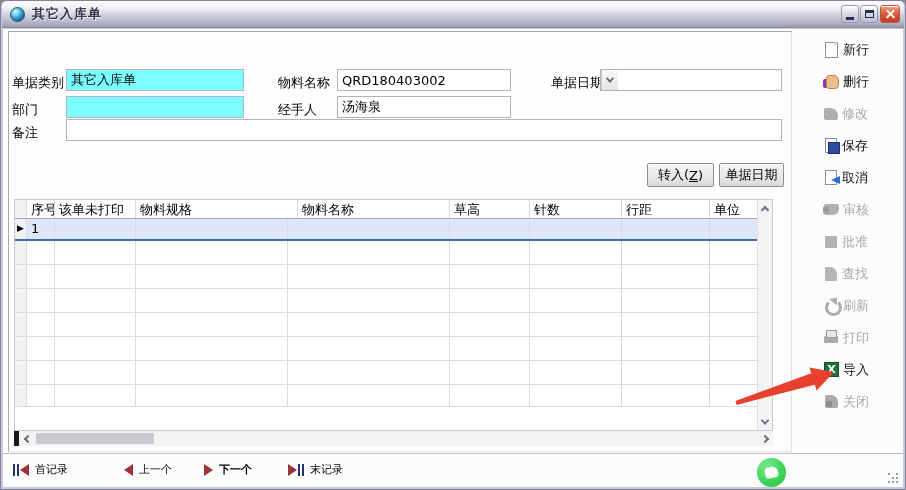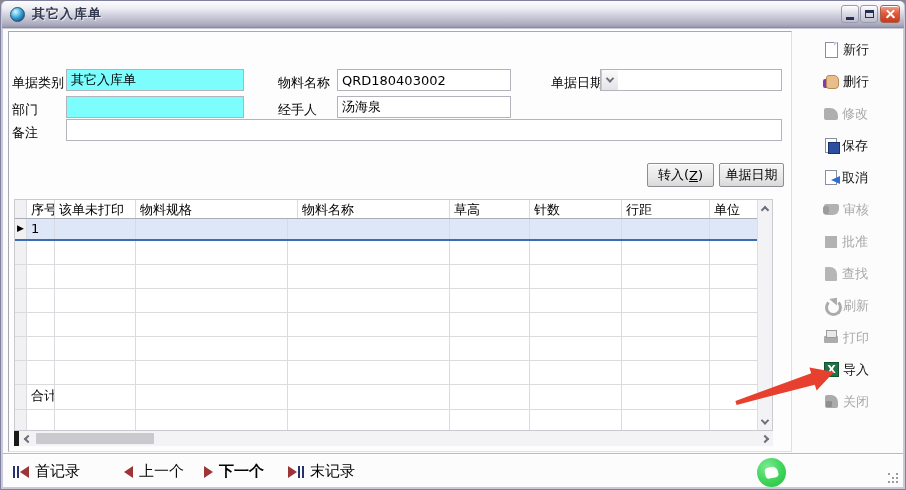--- a/index.html
+++ b/index.html
@@ -170,21 +170,21 @@
   .i-import::after { content:"X"; }
   .i-close { background:#ABABAB; width:13px; height:13px; margin:2px; border-radius:2px 7px 2px 2px; }
   .i-close::after { content:""; position:absolute; left:1px; bottom:1px; width:6px; height:6px;
     background:#8F8F8F; border-radius:1px; }
 
   
   .bottom-divider { position:absolute; left:0; right:0; top:424px; height:2px;
     border-top:1px solid #B8B8C2; border-bottom:1px solid #FFFFFF; }
   .bottom-bar { position:absolute; left:0; right:0; top:426px; height:30px; }
   .nav-btn { position:absolute; top:7px; display:flex; align-items:center; cursor:default; }
-  .nav-btn .label { font-size:15px; color:#000; margin-left:6px; white-space:nowrap; }
+  .nav-btn .label { font-size:11px; color:#000; margin-left:6px; white-space:nowrap; }
   .vbars { display:inline-block; width:6px; height:12px;
     border-left:2px solid #26336B; border-right:2px solid #26336B; }
   .tri-left { width:0; height:0; border-top:6px solid transparent; border-bottom:6px solid transparent;
     border-right:9px solid var(--nav_arrow); }
   .tri-right { width:0; height:0; border-top:6px solid transparent; border-bottom:6px solid transparent;
     border-left:9px solid var(--nav_arrow); }
   .nav-icon { display:flex; align-items:center; gap:1px; }
 
   .green-badge { position:absolute; left:754px; top:429px; width:29px; height:29px; border-radius:50%;
     background:radial-gradient(circle at 35% 30%, #7BEA8F, #3DD458 55%, #27BD43 100%); }
@@ -333,31 +333,20 @@
               <div class="gcell ind" style="width: 12px;"></div>
               <div class="gcell" style="width: 28px;"></div>
               <div class="gcell" style="width: 81px;"></div>
               <div class="gcell" style="width: 152px;"></div>
               <div class="gcell" style="width: 162px;"></div>
               <div class="gcell" style="width: 80px;"></div>
               <div class="gcell" style="width: 92px;"></div>
               <div class="gcell" style="width: 88px;"></div>
               <div class="gcell" style="width: 49px;"></div>
             </div>
-            <div class="grow" style="height: 25px;">
-              <div class="gcell ind" style="width: 12px;"></div>
-              <div class="gcell" style="width: 28px;">合计</div>
-              <div class="gcell" style="width: 81px;"></div>
-              <div class="gcell" style="width: 152px;"></div>
-              <div class="gcell" style="width: 162px;"></div>
-              <div class="gcell" style="width: 80px;"></div>
-              <div class="gcell" style="width: 92px;"></div>
-              <div class="gcell" style="width: 88px;"></div>
-              <div class="gcell" style="width: 49px;"></div>
-            </div>
             <div class="grow" style="height: 22px;">
               <div class="gcell ind" style="width: 12px;"></div>
               <div class="gcell" style="width: 28px;"></div>
               <div class="gcell" style="width: 81px;"></div>
               <div class="gcell" style="width: 152px;"></div>
               <div class="gcell" style="width: 162px;"></div>
               <div class="gcell" style="width: 80px;"></div>
               <div class="gcell" style="width: 92px;"></div>
               <div class="gcell" style="width: 88px;"></div>
               <div class="gcell" style="width: 49px;"></div>

